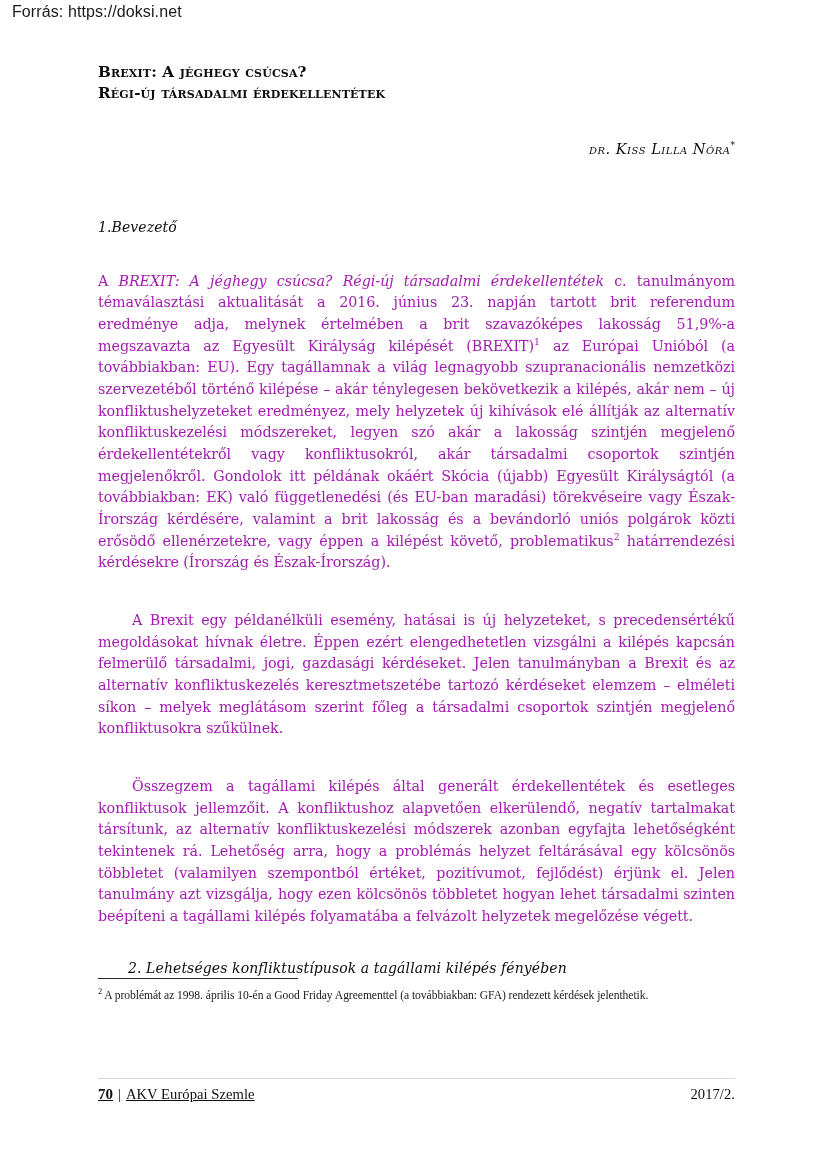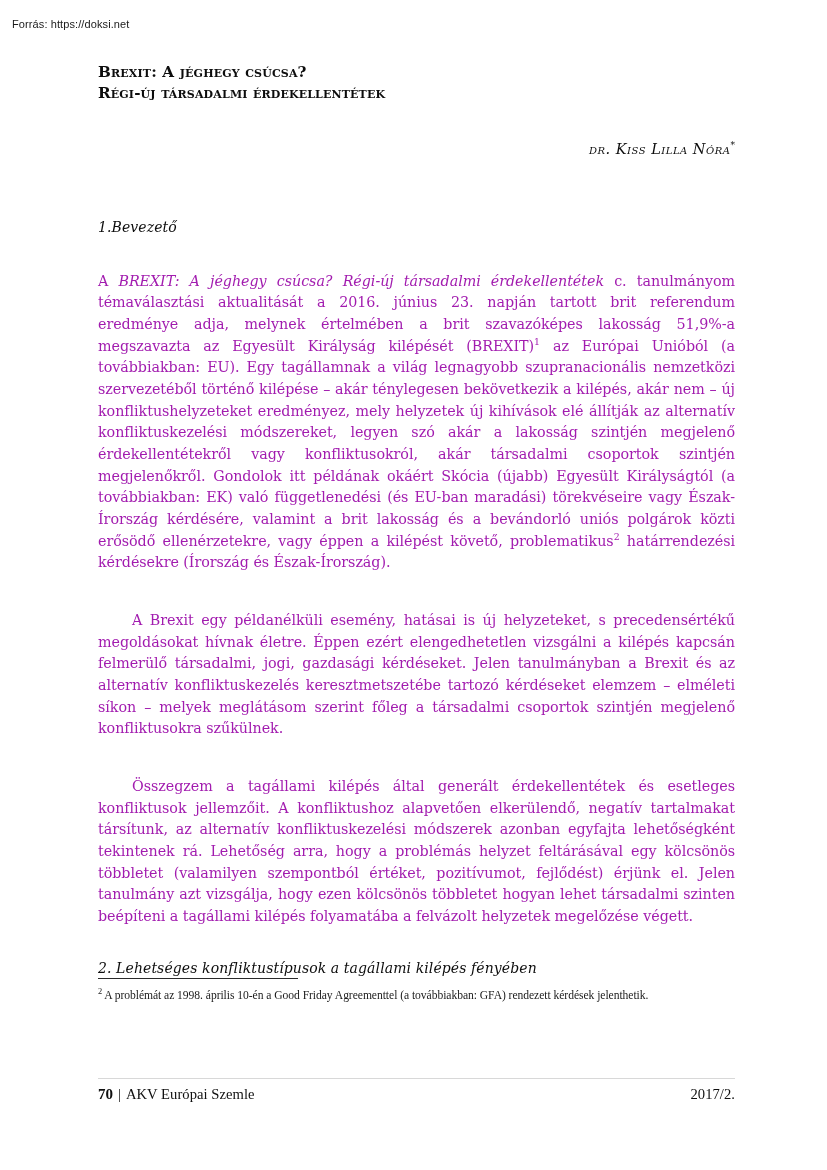--- a/index.html
+++ b/index.html
@@ -15,23 +15,23 @@
     background: #ffffff;
     overflow: hidden;
     font-family: "DejaVu Serif", "Liberation Serif", serif;
     color: #101010;
   }
 
   
   .watermark {
     position: absolute;
     left: 12px;
-    top: 18px;
+    top: 3px;
     font-family: "Liberation Sans", sans-serif;
-    font-size: 11px;
+    font-size: 16px;
     color: #1a1a1a;
     letter-spacing: 0.1px;
     white-space: nowrap;
   }
 
   
   .content {
     position: absolute;
     left: 98px;
     top: 0;
@@ -72,21 +72,21 @@
 
   
   .section-heading {
     font-family: "DejaVu Serif", "Liberation Serif", serif;
     font-style: italic;
     font-size: 14px;
     color: #0d0d0d;
     letter-spacing: 0.1px;
   }
   .heading-1 { margin-top: 62px; }
-  .heading-2 { margin-top: 33px; }
+  .heading-2 { margin-top: 33px; margin-left: 30px; }
 
   
   .body-par {
     margin-top: 36px;
     text-align: justify;
     text-justify: inter-word;
     font-family: "DejaVu Serif", "Liberation Serif", serif;
     font-size: 14.3px;
     line-height: 1.515;
     color: #a21caf;
@@ -141,20 +141,21 @@
     align-items: baseline;
     justify-content: space-between;
     font-family: "Liberation Serif", "DejaVu Serif", serif;
     font-size: 14.6px;
     color: #101010;
   }
   .footer-left {
     display: flex;
     align-items: flex-end;
     gap: 5px;
+    text-decoration: underline;
   }
   .footer-pageno {
     font-weight: bold;
     font-size: 15px;
   }
   .footer-sep { color: #101010; }
   .footer-journal { letter-spacing: 0.05px; }
   .footer-issue { letter-spacing: 0.05px; }
 </style>
 </head>

